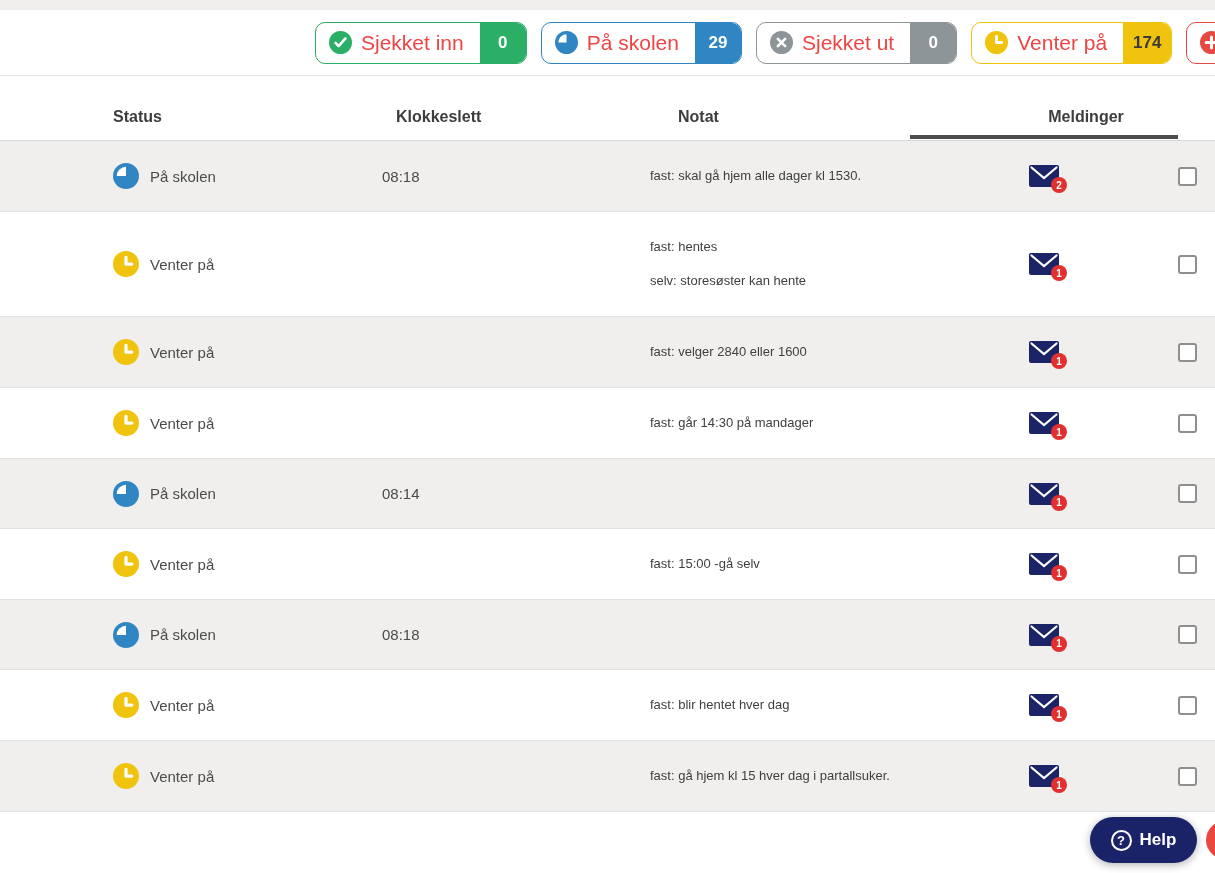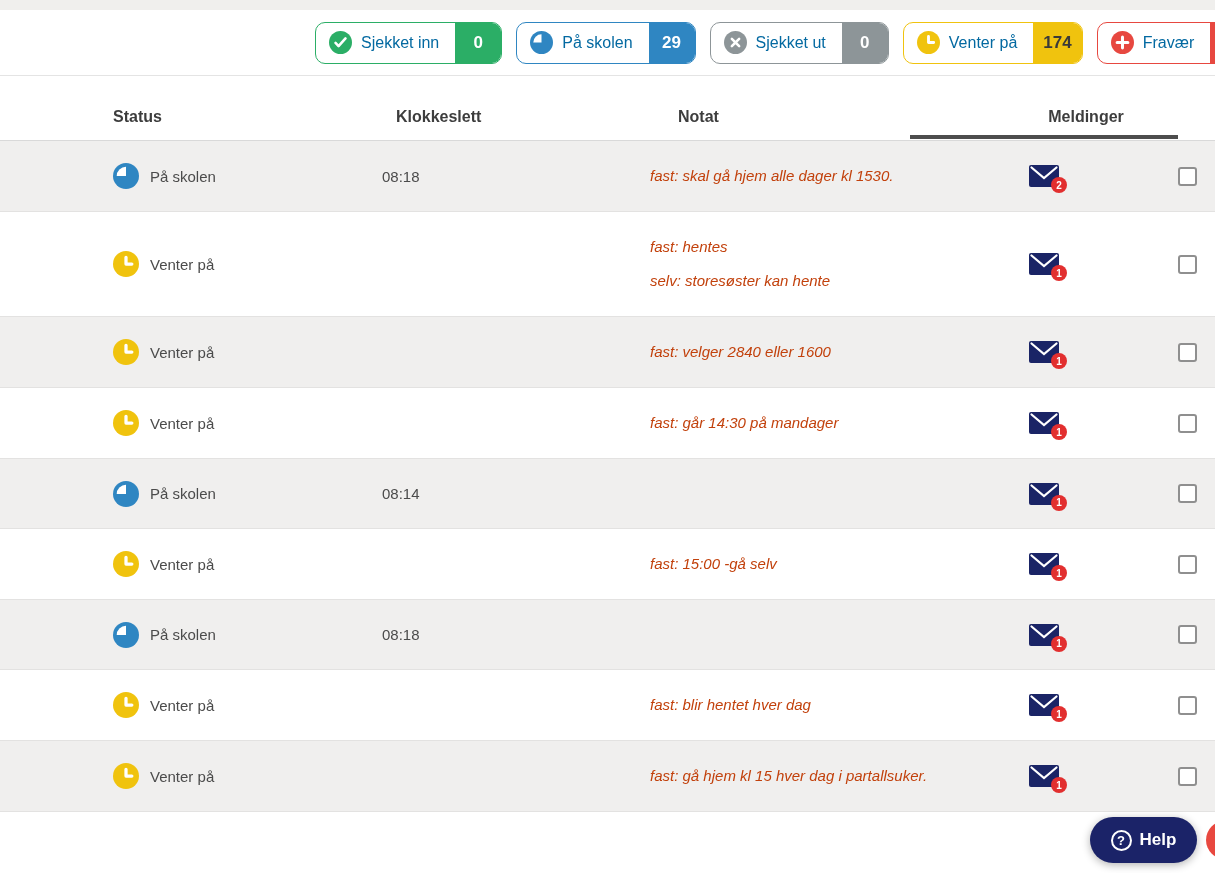--- a/index.html
+++ b/index.html
@@ -9,21 +9,21 @@
   .top-strip { position:absolute; top:0; left:0; width:100%; height:10px; background:#f0efed; }
 
   
   .filter-bar { position:absolute; top:10px; left:0; width:100%; height:66px; background:#fff;
     border-bottom:1px solid #e4e4e4; display:flex; align-items:center;
     padding-left:315px; gap:14px; overflow:hidden; }
   .chip { display:flex; align-items:stretch; height:42px; border:1px solid var(--cc);
     border-radius:10px; background:#fff; overflow:hidden; flex:0 0 auto; cursor:pointer; }
   .chip-body { display:flex; align-items:center; gap:9px; padding:0 16px 0 13px; }
   .chip-icon { width:23px; height:23px; flex:0 0 auto; }
-  .chip-label { font-size:16px; color:#0369a1; white-space:nowrap; }
+  .chip-label { font-size:21px; color:#ef4444; white-space:nowrap; }
   .chip-badge { background:var(--cc); min-width:46px; display:flex; align-items:center;
     justify-content:center; font-weight:bold; font-size:17px; padding:0 10px; }
 
   
   .grid { display:grid; grid-template-columns:269px 268px 345px 98px 1fr;
     padding-left:113px; align-items:center; }
 
   
   .table-header { position:absolute; top:76px; left:0; width:100%; height:65px;
     background:#fff; border-bottom:1px solid #d9d9d9; }
@@ -35,21 +35,21 @@
 
   
   .rows { position:absolute; top:141px; left:0; width:100%; }
   .row { min-height:70px; border-bottom:1px solid #e3e2e1; cursor:pointer; }
   .row:nth-child(odd) { background:#f0efee; }
   .cell-status { display:flex; align-items:center; gap:11px; }
   .status-icon { width:26px; height:26px; flex:0 0 auto; }
   .status-label { font-size:15px; color:#4b4b4b; }
   .cell-time { font-size:15px; color:#4b4b4b; }
   .cell-notes { padding:18px 0; display:flex; flex-direction:column; justify-content:center; }
-  .note-line { font-size:15px; color:#c2410c; line-height:34px; white-space:nowrap;font-style:italic; }
+  .note-line { font-size:13px; color:#404040; line-height:34px; white-space:nowrap; }
   .cell-msg { display:flex; justify-content:center; }
   .msg-wrap { position:relative; width:30px; height:22px; cursor:pointer; }
   .msg-badge { position:absolute; right:-8px; bottom:-6px; width:16px; height:16px; border-radius:50%;
     background:#e22f2f; color:#fff; font-size:10px; font-weight:bold;
     display:flex; align-items:center; justify-content:center; }
   .cell-check { padding-left:85px; }
   .checkbox { width:19px; height:19px; border:2px solid #8f8f8f; border-radius:3px;
     background:#fff; display:block; cursor:pointer; }
   .table-header .checkbox { margin-bottom:-3px; }
 

